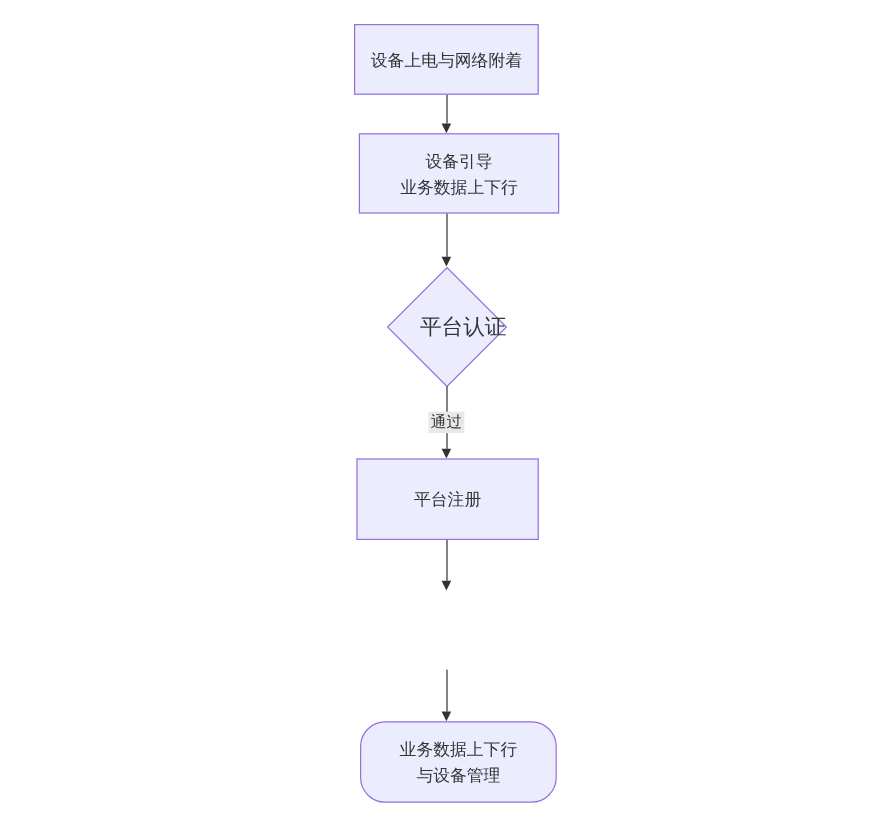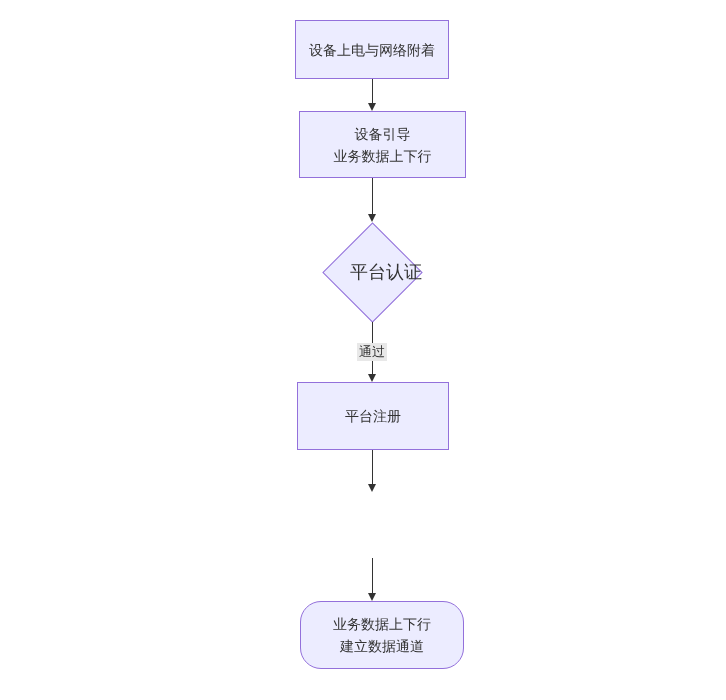--- a/index.html
+++ b/index.html
@@ -105,16 +105,16 @@
 
   <div class="edge-line" style="top:450px; height:34px;"></div>
   <div class="arrowhead" style="top:484px;"></div>
 
 
   <div class="edge-line" style="top:558px; height:35px;"></div>
   <div class="arrowhead" style="top:593px;"></div>
 
   <div class="node" style="left:300px; top:601px; width:164px; height:68px;border-radius:21px;">
     <span>业务数据上下行</span>
-    <span>建立数据通道</span>
+    <span>与设备管理</span>
   </div>
 
 </div>
 
 </body></html>

